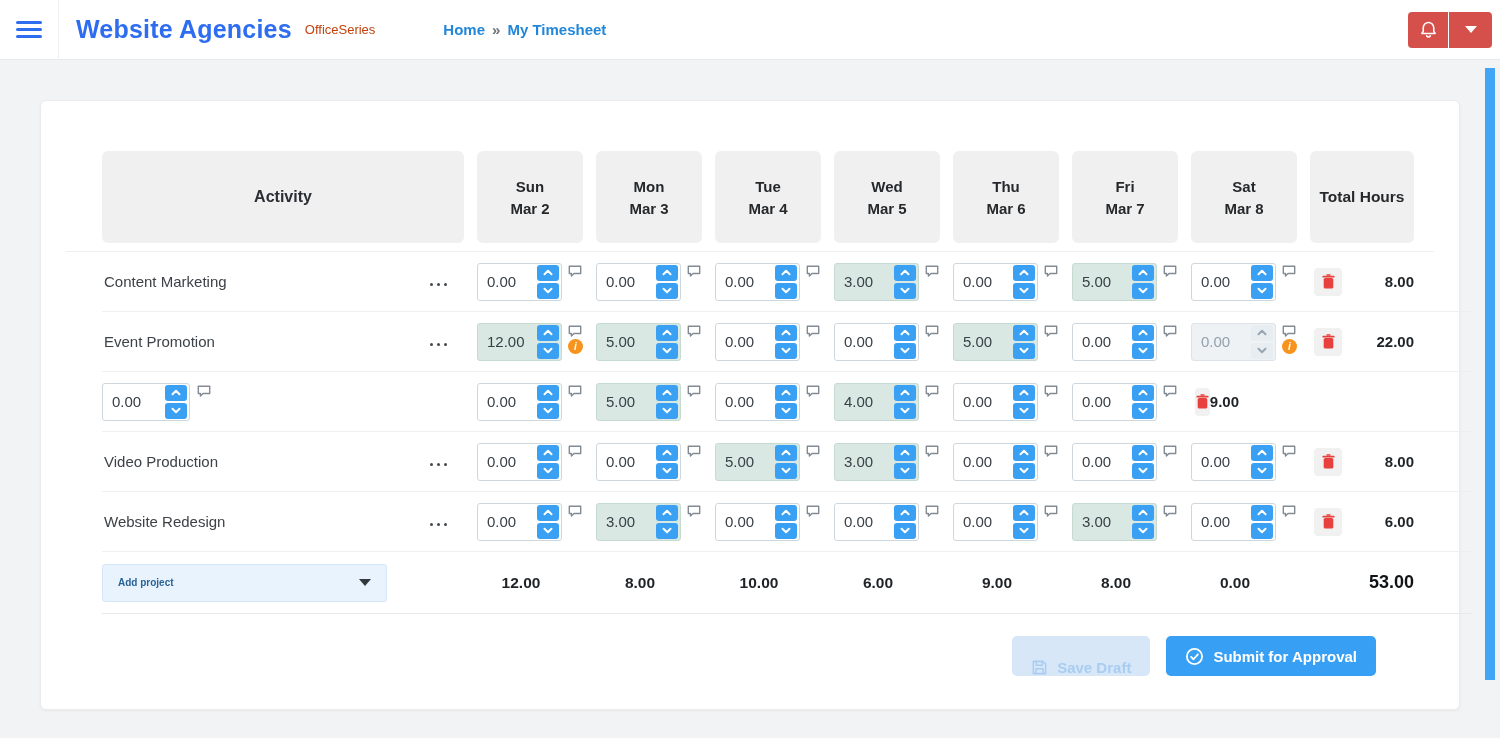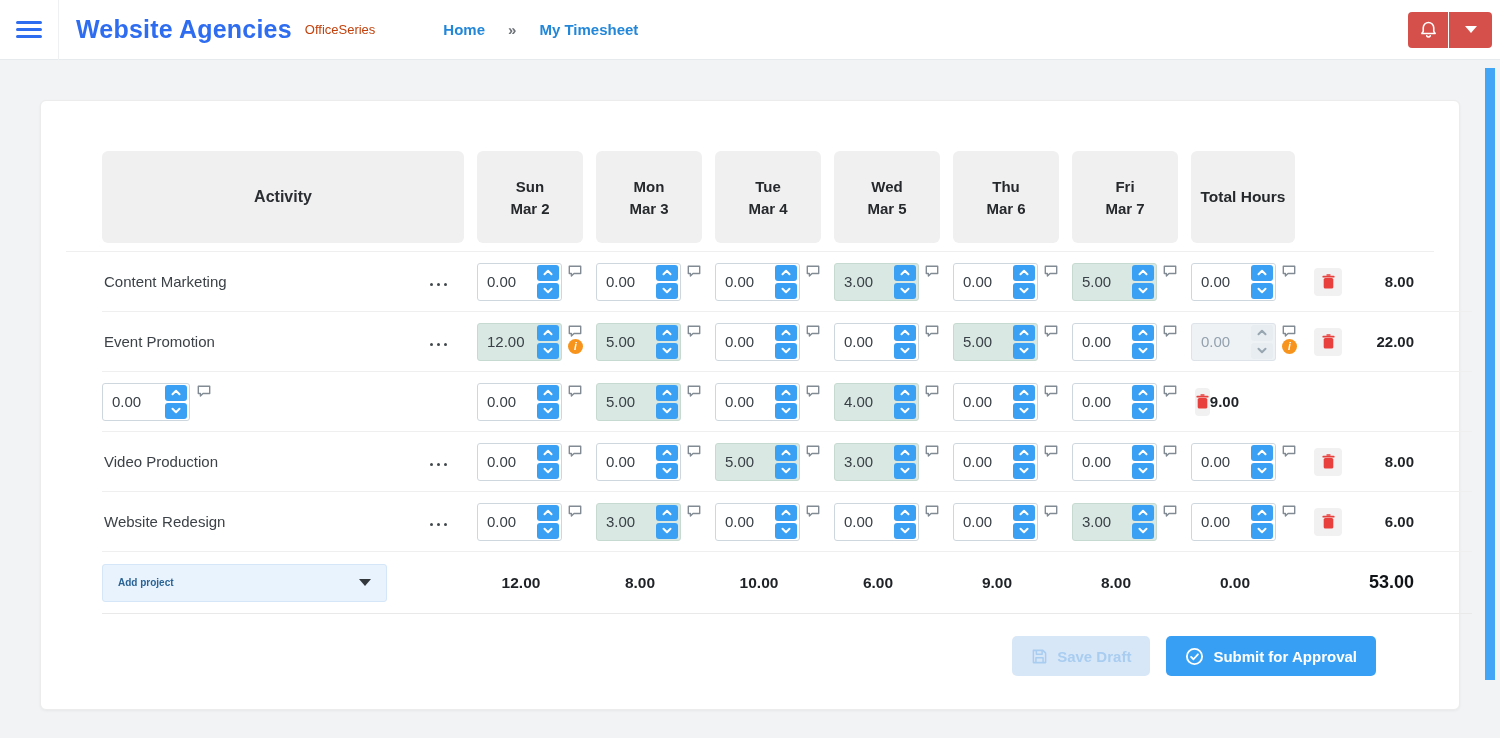--- a/index.html
+++ b/index.html
@@ -15,21 +15,21 @@
   .topbar {
     height: 60px; background: #fff; border-bottom: 1px solid #e7eaec;
     display: flex; align-items: center; position: relative;
   }
   .hamburger { width: 58px; height: 60px; display:flex; align-items:center; justify-content:center; cursor:pointer; background:none; border:none; }
   .hamburger div { display:flex; flex-direction:column; gap:4px; }
   .hamburger span { display:block; width:26px; height:3px; border-radius:2px; background: var(--brand_blue); }
   .top-divider { width:1px; height:60px; background:#eef0f2; }
   .brand { margin-left:17px; font-size:25px; font-weight:700; color: var(--brand_blue); letter-spacing:.2px; }
   .subtitle { margin-left:13px; font-size:13px; color:#c2410c; }
-  .breadcrumb { margin-left:68px; display:flex; align-items:center; gap:23px; font-size:15px; font-weight:600; }
+  .breadcrumb { margin-left:68px; display:flex; align-items:center; gap:7px; font-size:15px; font-weight:600; }
   .breadcrumb a { text-decoration:none; color: var(--link_blue); cursor:pointer; }
   .breadcrumb .sep { color:#6d7379; font-weight:700; }
   .top-actions { margin-left:auto; margin-right:8px; display:flex; border-radius:4px; overflow:hidden; }
   .red-btn { background: var(--danger_red); border:none; height:36px; display:flex; align-items:center; justify-content:center; cursor:pointer; }
   .red-btn.bell { width:40px; }
   .red-btn.caret-btn { width:44px; border-left:1px solid #fff; }
   .caret-down { width:0; height:0; border-left:6px solid transparent; border-right:6px solid transparent; border-top:7px solid #fff; }
 
   
   .card {
@@ -97,21 +97,21 @@
   .add-select .caret { width:0; height:0; border-left:6px solid transparent; border-right:6px solid transparent;
                        border-top:7px solid #33383d; }
   .day-total { width:88px; text-align:center; font-size:15.5px; font-weight:700; color:#1f2327; }
   .foot-last { justify-content:flex-end; }
   .grand-total { font-size:18px; font-weight:700; color:#111417; }
 
   
   .actions-row { display:flex; justify-content:flex-end; gap:16px; padding-right:58px; margin-top:22px; }
   .btn { height:40px; border:none; border-radius:5px; display:flex; align-items:center; gap:9px;
          font-family:inherit; font-size:15px; font-weight:700; padding:0 19px; cursor:pointer; }
-  .btn-save { background: var(--save_draft_bg); color: var(--save_draft_text); cursor:default; }
+  .btn-save { background: var(--save_draft_bg); color: var(--save_draft_text); cursor:default;align-items:flex-end; }
   .btn-submit { background: var(--submit_blue); color:#fff; }
 
   
   .scrollbar { position:absolute; top:68px; right:5px; width:10px; height:612px; background: var(--scrollbar_blue); }
 </style>
 </head>
 <body>
 
 <header class="topbar">
   <button class="hamburger">
@@ -166,20 +166,24 @@
         <div class="day-date">Mar 5</div>
       </div>
       <div class="hcell day-head">
         <div class="day-name">Thu</div>
         <div class="day-date">Mar 6</div>
       </div>
       <div class="hcell day-head">
         <div class="day-name">Fri</div>
         <div class="day-date">Mar 7</div>
       </div>
+      <div class="hcell day-head">
+        <div class="day-name">Sat</div>
+        <div class="day-date">Mar 8</div>
+      </div>
       <div class="hcell total-head" id="total-head">Total Hours</div>
   </div>
 
   <div id="rows">
       <div class="grid row">
         <div class="activity-cell">
           <span class="activity-name">Content Marketing</span>
           <span class="dots">
             <i></i>
             <i></i>

